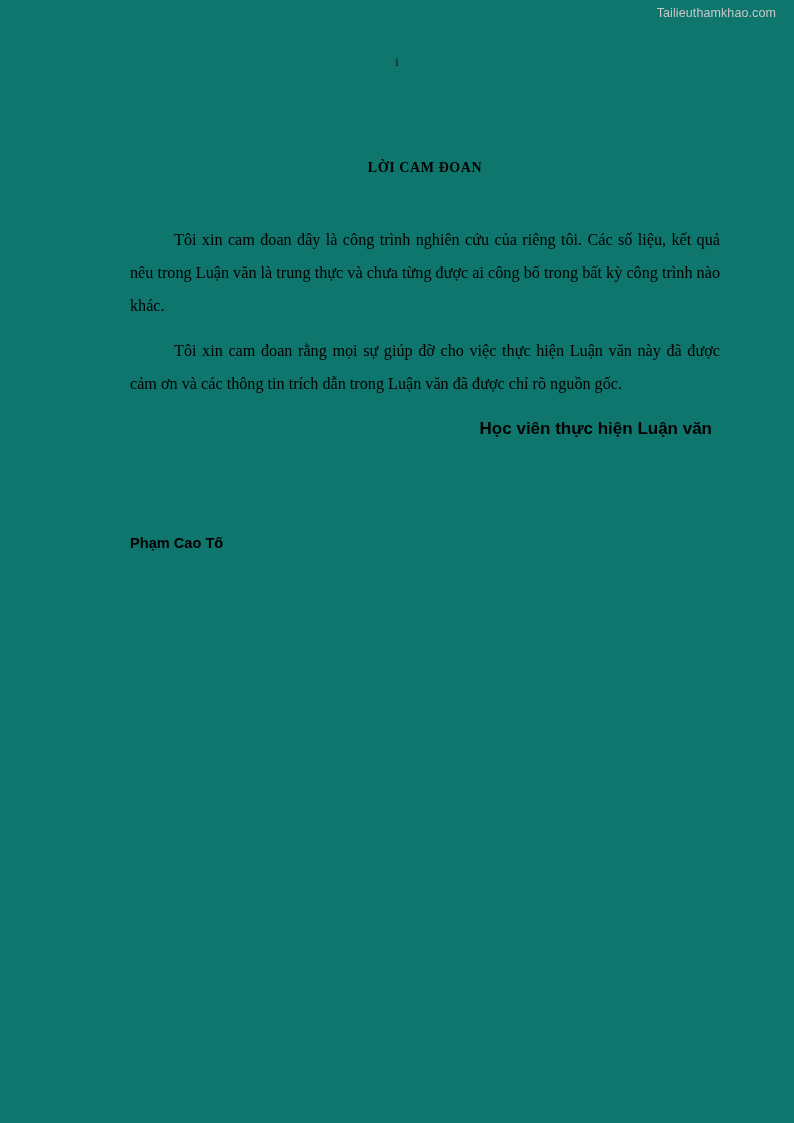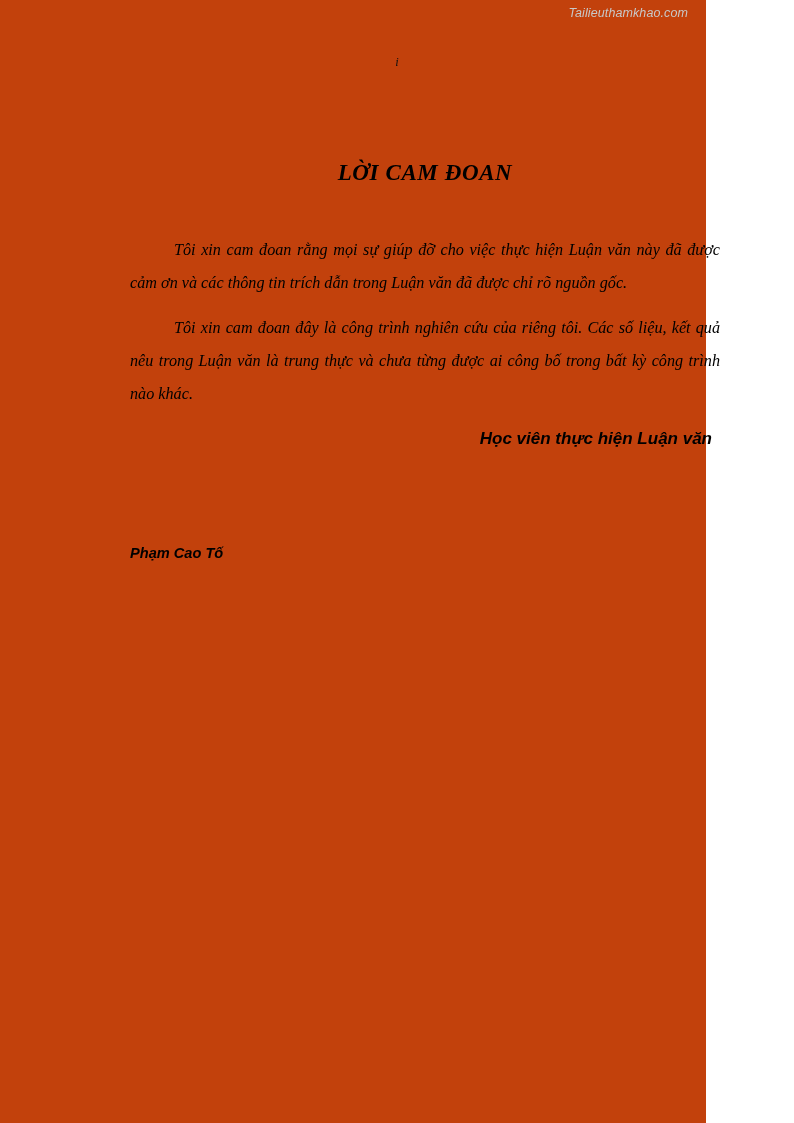--- a/index.html
+++ b/index.html
@@ -11,24 +11,23 @@
     width: 794px;
     height: 1123px;
     position: relative;
     font-family: "Liberation Serif", serif;
     color: #000000;
     overflow: hidden;
   }
   .page {
     position: absolute;
     inset: 0;
-    width: 706px;
+    width: 794px;
     height: 1123px;
-    background: #c2410c;
-    font-style: italic;
+    background: #0f766e;
   }
   .watermark {
     position: absolute;
     top: 6px;
     right: 18px;
     font-family: "Liberation Sans", sans-serif;
     font-size: 12.5px;
     color: #c8c8c8;
     letter-spacing: 0.1px;
     user-select: none;
@@ -43,21 +42,21 @@
     color: #111;
   }
   .content {
     position: absolute;
     left: 130px;
     top: 160px;
     width: 590px;
   }
   .doc-title {
     text-align: center;
-    font-size: 23px;
+    font-size: 14px;
     font-weight: bold;
     letter-spacing: 0.6px;
     margin: 0 0 48px 0;
     color: #000;
   }
   .para {
     text-align: justify;
     text-justify: inter-word;
     font-size: 16.2px;
     line-height: 33px;
@@ -87,23 +86,23 @@
 <div class="page">
 
   <div class="watermark">Tailieuthamkhao.com</div>
 
   <div class="page-number">i</div>
 
   <div class="content">
 
     <h1 class="doc-title">LỜI CAM ĐOAN</h1>
 
+    <p class="para">Tôi xin cam đoan đây là công trình nghiên cứu của riêng tôi. Các số liệu, kết quả nêu trong Luận văn là trung thực và chưa từng được ai công bố trong bất kỳ công trình nào khác.</p>
+
     <p class="para">Tôi xin cam đoan rằng mọi sự giúp đỡ cho việc thực hiện Luận văn này đã được cảm ơn và các thông tin trích dẫn trong Luận văn đã được chỉ rõ nguồn gốc.</p>
-
-    <p class="para">Tôi xin cam đoan đây là công trình nghiên cứu của riêng tôi. Các số liệu, kết quả nêu trong Luận văn là trung thực và chưa từng được ai công bố trong bất kỳ công trình nào khác.</p>
 
     <p class="signer-role">Học viên thực hiện Luận văn</p>
 
     <p class="signer-name">Phạm Cao Tố</p>
 
   </div>
 
 </div>
 
 </body></html>

